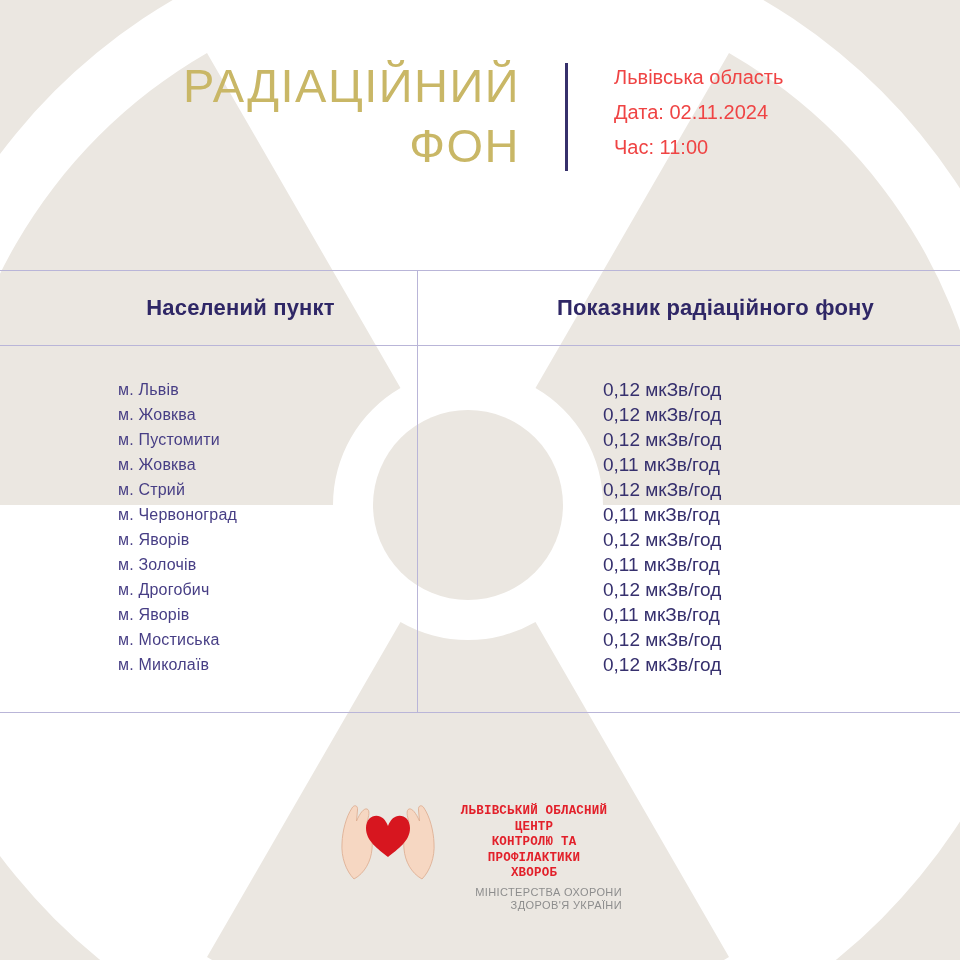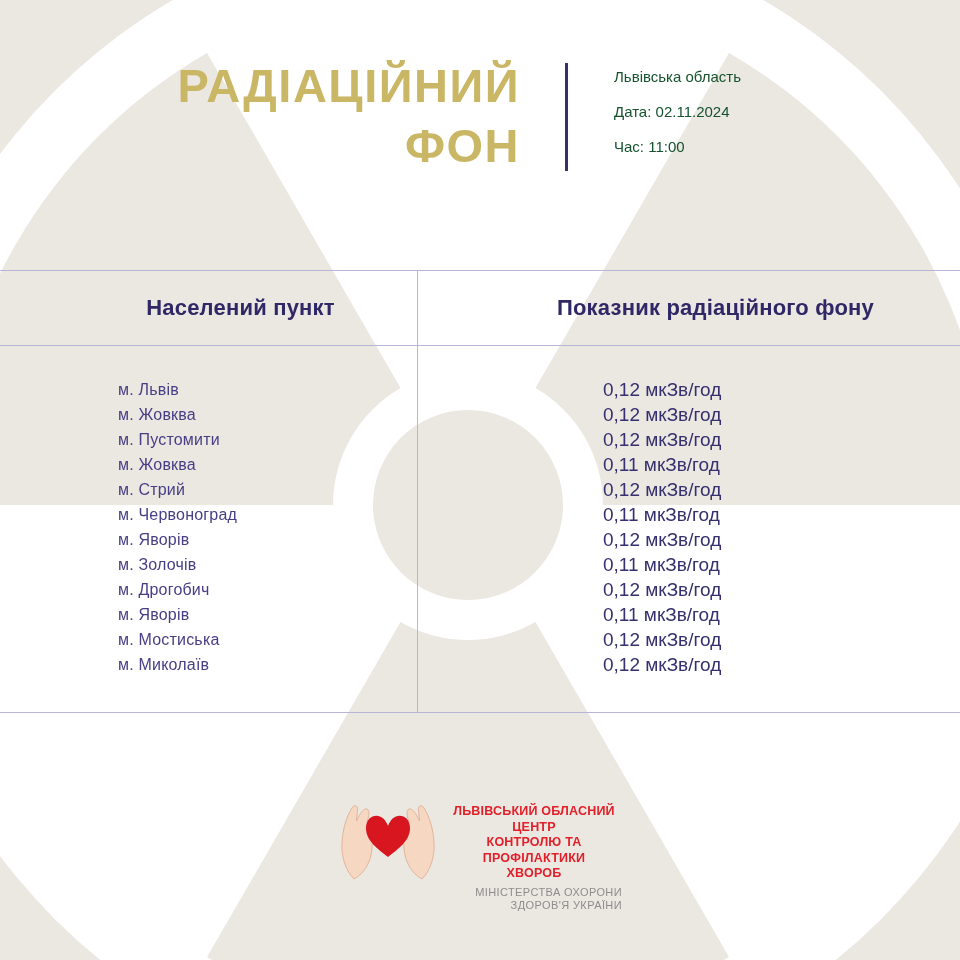--- a/index.html
+++ b/index.html
@@ -5,24 +5,24 @@
   html,body{margin:0;padding:0;background:#ffffff;}
   .canvas{
     position:relative;width:960px;height:960px;overflow:hidden;background:#ffffff;
     font-family:"Liberation Sans","DejaVu Sans",sans-serif;
   }
   .watermark{position:absolute;left:0;top:0;width:960px;height:960px;}
 
   
   .title-block{
     position:absolute;left:0;top:56px;width:520px;text-align:right;
-    color:#c9b766;font-weight:bold;font-size:47px;line-height:60px;letter-spacing:1.5px;
+    color:#c9b766;font-weight:normal;font-size:47px;line-height:60px;letter-spacing:1.5px;
   }
   .header-divider{position:absolute;left:565px;top:63px;width:3px;height:108px;background:#36306b;}
-  .meta-block{position:absolute;left:614px;top:66px;color:#14532d;font-size:15px;}
+  .meta-block{position:absolute;left:614px;top:66px;color:#ef4444;font-size:20px;}
   .meta-block .meta-line{margin:0 0 13px 0;line-height:22px;}
 
   
   .tline{position:absolute;background:#b9b5d8;}
   .tline-top{left:0;top:270px;width:960px;height:1px;}
   .tline-mid{left:0;top:345px;width:960px;height:1px;}
   .tline-bottom{left:0;top:712px;width:960px;height:1px;}
   .tline-vert{left:417px;top:270px;width:1px;height:442px;}
   .col-header{
     position:absolute;top:271px;height:74px;display:flex;align-items:center;justify-content:center;
@@ -31,21 +31,21 @@
   .col-header.left{left:0;width:417px;}
   .col-header.right{left:412px;width:543px;}
   .table-rows{position:absolute;left:0;top:377px;width:960px;}
   .trow{display:flex;height:25px;align-items:center;}
   .cell-settlement{margin-left:118px;width:485px;color:#473e85;font-size:16px;letter-spacing:0.2px;}
   .cell-value{color:#36306e;font-size:19px;}
 
   
   .footer-logo{position:absolute;left:338px;top:799px;width:100px;height:84px;}
   .footer-text{position:absolute;left:446px;top:804px;width:176px;text-align:center;}
-  .org-line{color:#e2202a;font-weight:bold;font-size:12.5px;line-height:15.5px;letter-spacing:0.2px;}
+  .org-line{color:#e2202a;font-weight:bold;font-size:12.5px;line-height:15.5px;letter-spacing:0.2px;font-family:Liberation Mono, monospace;}
   .ministry-wrap{margin-top:4px;text-align:right;}
   .ministry-line{color:#8d8d8d;font-size:11px;line-height:13px;letter-spacing:0.4px;}
 </style>
 </head>
 <body>
 
 <div class="canvas">
 
   <svg class="watermark" viewBox="0 0 960 960" aria-hidden="true">
     <g fill="#ebe7e1">

